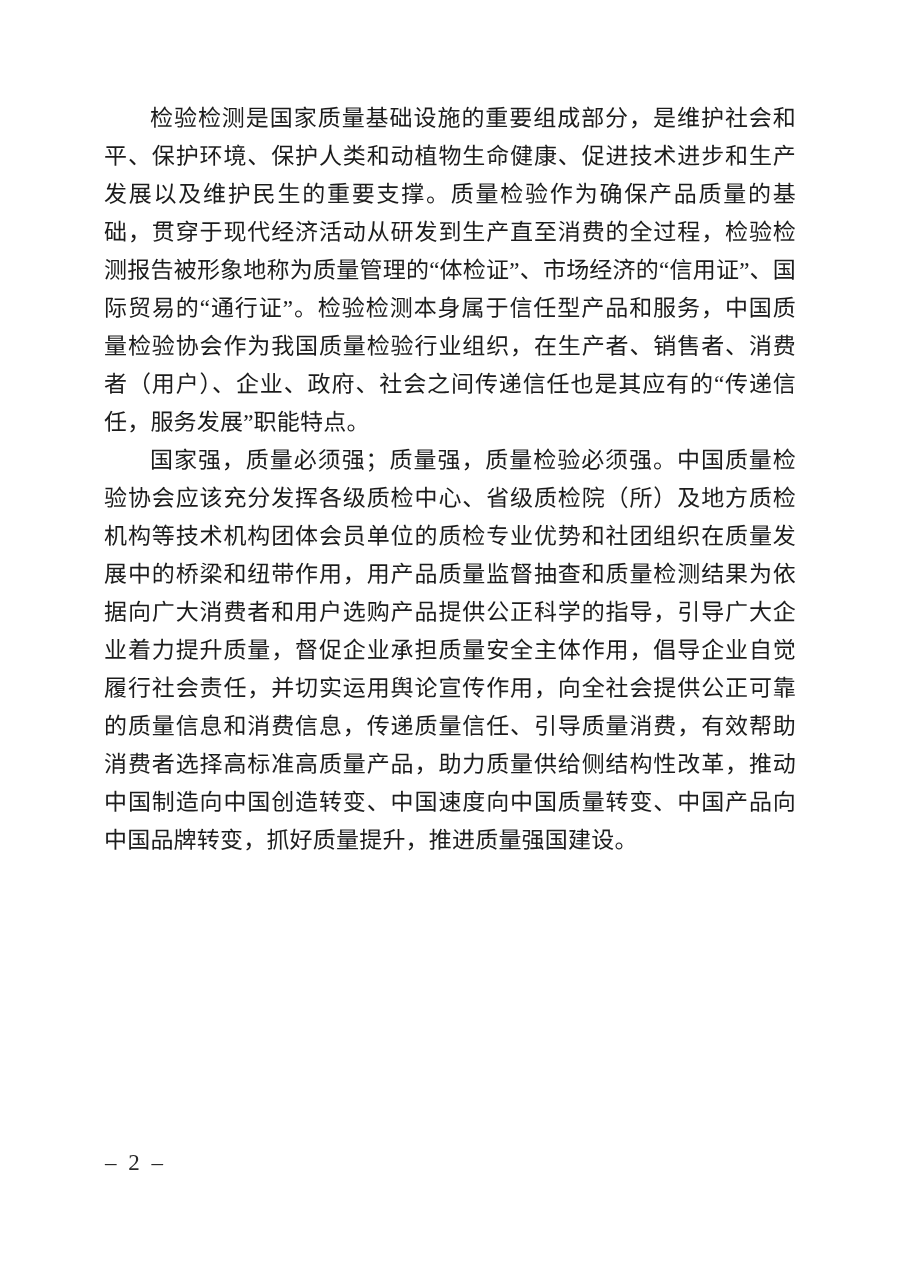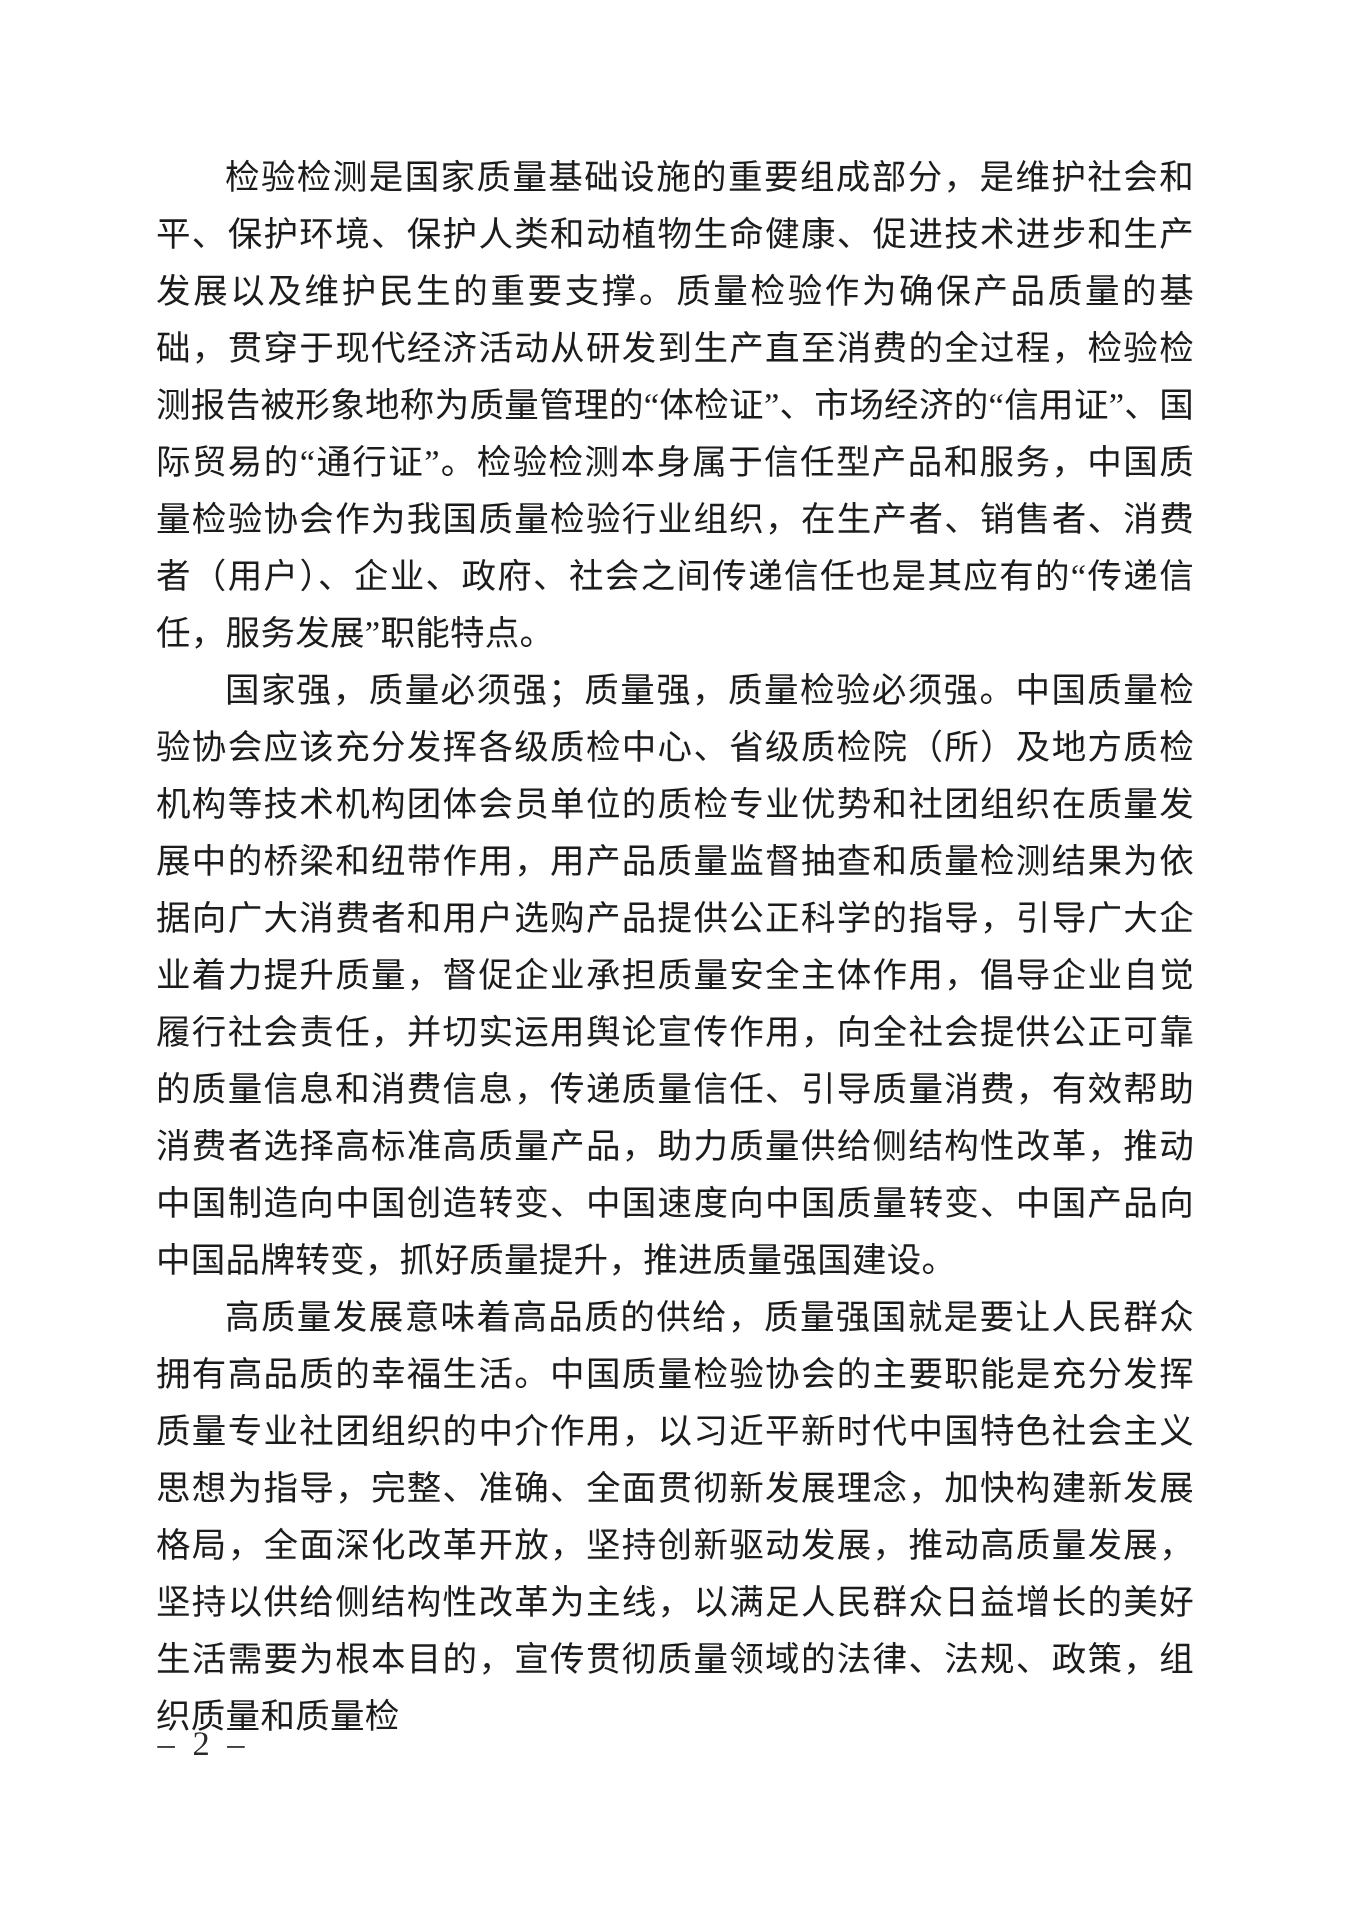--- a/index.html
+++ b/index.html
@@ -43,16 +43,15 @@
     white-space: pre;
   }
 </style>
 </head>
 <body>
 
 <div class="page">
   <div class="content">
     <p>检验检测是国家质量基础设施的重要组成部分，是维护社会和平、保护环境、保护人类和动植物生命健康、促进技术进步和生产发展以及维护民生的重要支撑。质量检验作为确保产品质量的基础，贯穿于现代经济活动从研发到生产直至消费的全过程，检验检测报告被形象地称为质量管理的“体检证”、市场经济的“信用证”、国际贸易的“通行证”。检验检测本身属于信任型产品和服务，中国质量检验协会作为我国质量检验行业组织，在生产者、销售者、消费者（用户）、企业、政府、社会之间传递信任也是其应有的“传递信任，服务发展”职能特点。</p>
     <p>国家强，质量必须强；质量强，质量检验必须强。中国质量检验协会应该充分发挥各级质检中心、省级质检院（所）及地方质检机构等技术机构团体会员单位的质检专业优势和社团组织在质量发展中的桥梁和纽带作用，用产品质量监督抽查和质量检测结果为依据向广大消费者和用户选购产品提供公正科学的指导，引导广大企业着力提升质量，督促企业承担质量安全主体作用，倡导企业自觉履行社会责任，并切实运用舆论宣传作用，向全社会提供公正可靠的质量信息和消费信息，传递质量信任、引导质量消费，有效帮助消费者选择高标准高质量产品，助力质量供给侧结构性改革，推动中国制造向中国创造转变、中国速度向中国质量转变、中国产品向中国品牌转变，抓好质量提升，推进质量强国建设。</p>
-    <p>高质量发展意味着高品质的供给，质量强国就是要让人民群众拥有高品质的幸福生活。中国质量检验协会的主要职能是充分发挥质量专业社团组织的中介作用，以习近平新时代中国特色社会主义思想为指导，完整、准确、全面贯彻新发展理念，加快构建新发展格局，全面深化改革开放，坚持创新驱动发展，推动高质量发展，坚持以供给侧结构性改革为主线，以满足人民群众日益增长的美好生活需要为根本目的，宣传贯彻质量领域的法律、法规、政策，组织质量和质量检</p>
   </div>
   <div class="page-number">– 2 –</div>
 </div>
 
 </body></html>

